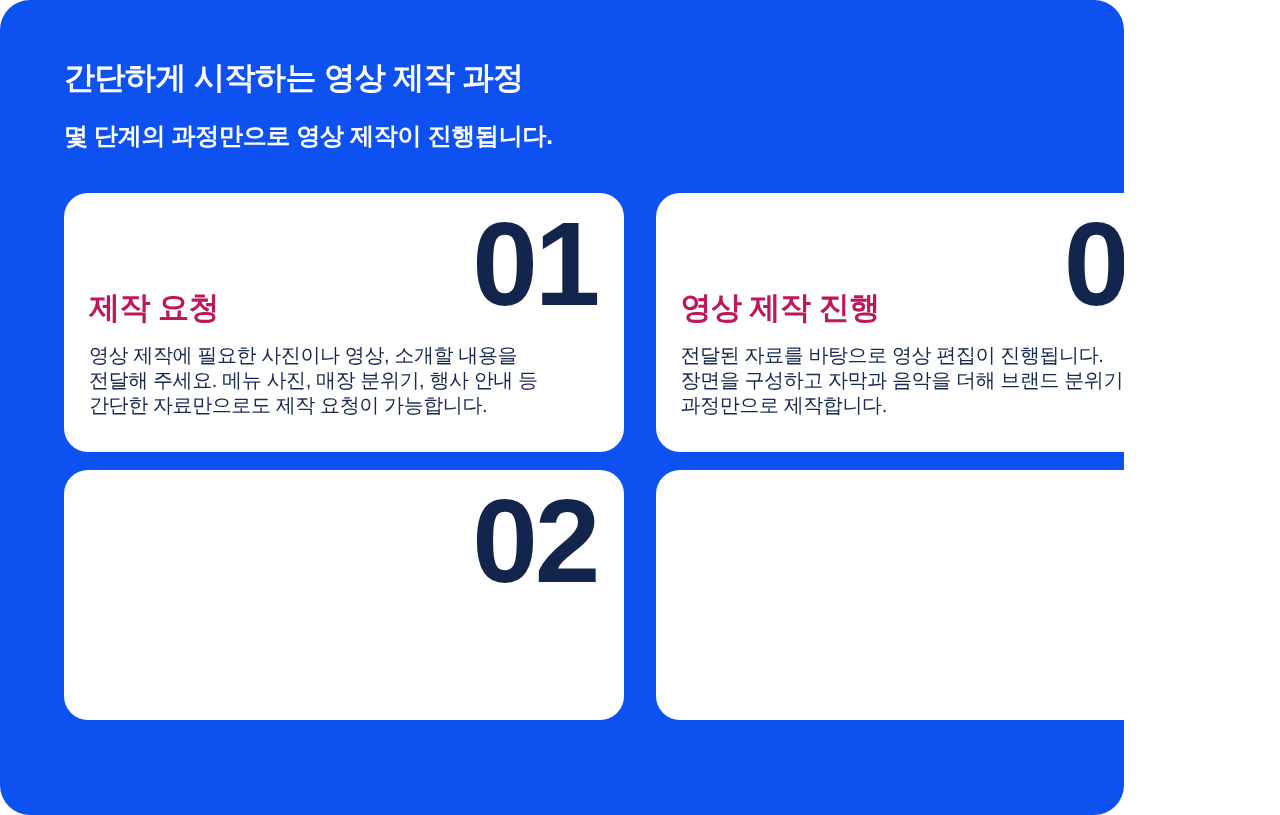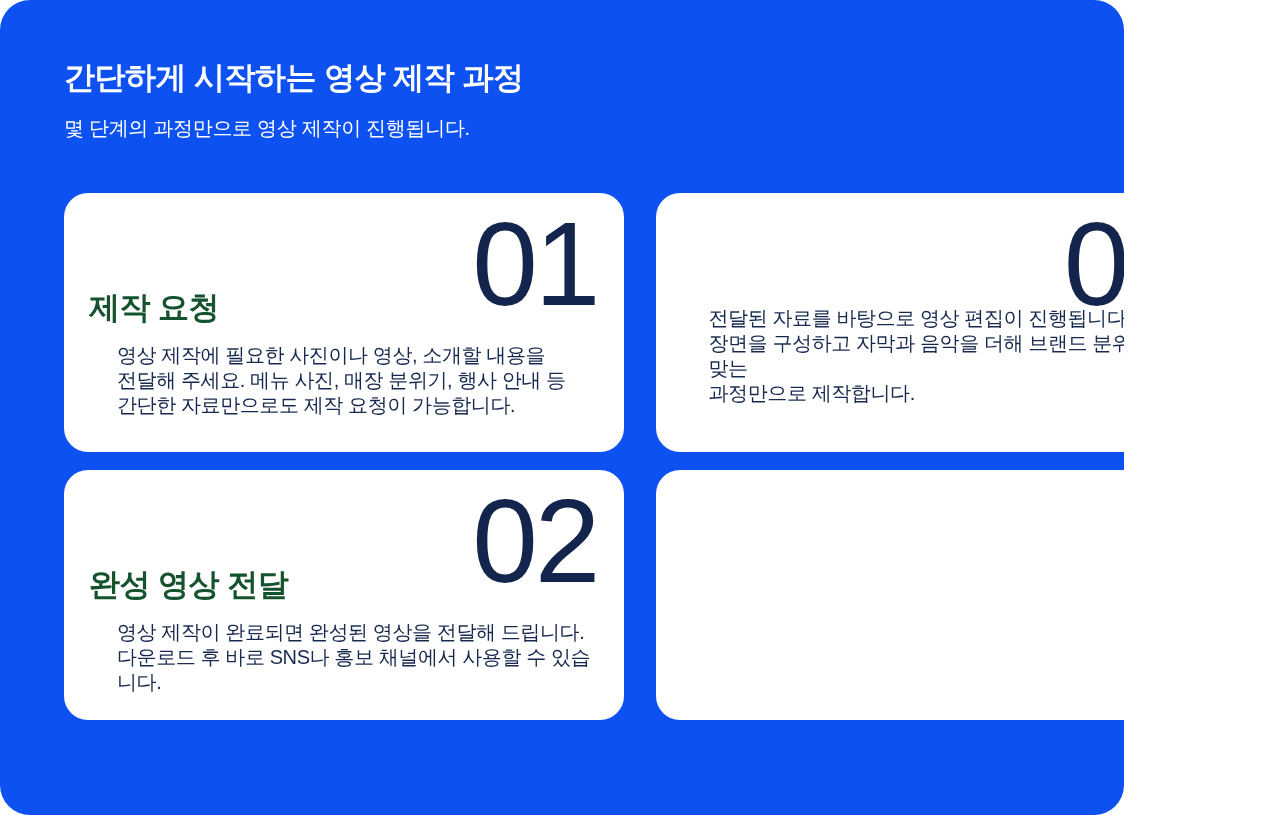--- a/index.html
+++ b/index.html
@@ -20,23 +20,23 @@
     position: absolute; left: 64px; top: 60px;
     color: #ffffff;
   }
   .page-title {
     font-size: 31px;
     font-weight: 800;
     letter-spacing: -0.5px;
     line-height: 1.15;
   }
   .page-subtitle {
-    margin-top: 20px;
-    font-size: 20px;
-    font-weight: 400;
+    margin-top: 26px;
+    font-size: 24px;
+    font-weight: 700;
     letter-spacing: -0.3px;
     line-height: 1.2;
   }
   .steps-grid {
     position: absolute; left: 64px; top: 193px;
     width: 1151px;
     display: grid;
     grid-template-columns: 1fr 1fr;
     grid-template-rows: 259px 250px;
     column-gap: 32px;
@@ -46,46 +46,45 @@
     position: relative;
     background: #ffffff;
     border-radius: 24px;
     color: #13254C;
     overflow: hidden;
   }
   .step-number {
     position: absolute;
     top: 12px; right: 26px;
     font-size: 118px;
-    font-weight: 400;
+    font-weight: 700;
     line-height: 1;
     letter-spacing: -3px;
     color: #13254C;
     text-align: right;
   }
   .step-content {
     position: absolute;
     left: 25px; right: 24px; top: 96px;
   }
   .step-title {
     font-size: 31px;
     font-weight: 800;
     letter-spacing: -0.5px;
     line-height: 1.2;
-    color: #14532d;
+    color: #be185d;
   }
   .step-body {
     margin-top: 17px;
     font-size: 20px;
     font-weight: 400;
     letter-spacing: -0.4px;
     line-height: 25px;
     color: #17294E;
     white-space: pre-line;
-    margin-left: 28px;
   }
 </style>
 </head>
 <body>
 
 <div class="canvas">
 
   <div class="header">
     <div class="page-title">간단하게 시작하는 영상 제작 과정</div>
     <div class="page-subtitle">몇 단계의 과정만으로 영상 제작이 진행됩니다.</div>
@@ -99,33 +98,29 @@
         <div class="step-title">제작 요청</div>
         <div class="step-body">영상 제작에 필요한 사진이나 영상, 소개할 내용을
 전달해 주세요. 메뉴 사진, 매장 분위기, 행사 안내 등
 간단한 자료만으로도 제작 요청이 가능합니다.</div>
       </div>
     </div>
 
     <div class="step-card">
       <div class="step-number">01</div>
       <div class="step-content">
+        <div class="step-title">영상 제작 진행</div>
         <div class="step-body">전달된 자료를 바탕으로 영상 편집이 진행됩니다.
 장면을 구성하고 자막과 음악을 더해 브랜드 분위기에 맞는
 과정만으로 제작합니다.</div>
       </div>
     </div>
 
     <div class="step-card">
       <div class="step-number">02</div>
-      <div class="step-content">
-        <div class="step-title">완성 영상 전달</div>
-        <div class="step-body">영상 제작이 완료되면 완성된 영상을 전달해 드립니다.
-다운로드 후 바로 SNS나 홍보 채널에서 사용할 수 있습니다.</div>
-      </div>
     </div>
 
     <div class="step-card">
       <div class="step-content">
       </div>
     </div>
 
   </div>
 </div>
 

